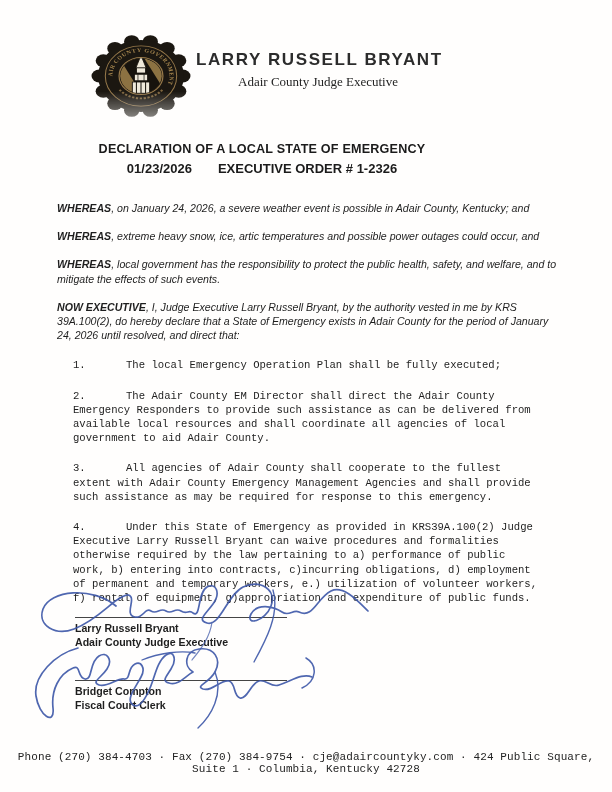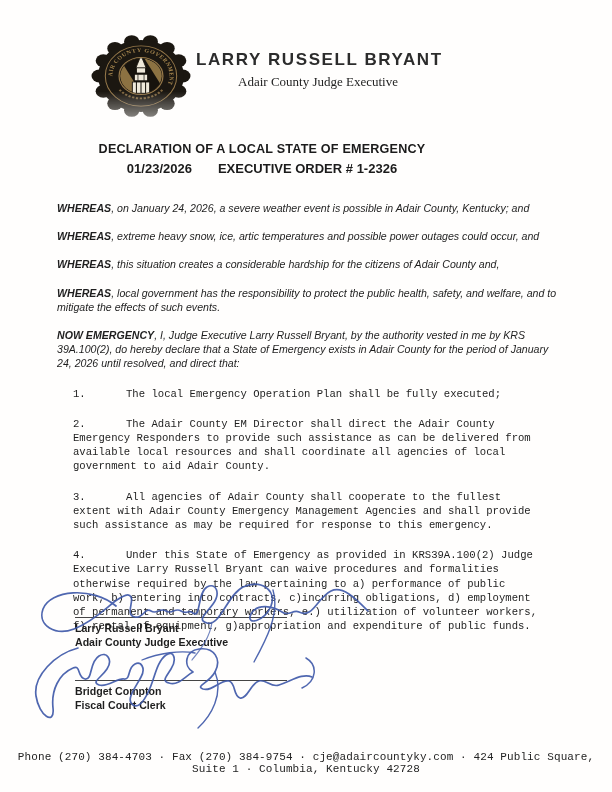--- a/index.html
+++ b/index.html
@@ -107,23 +107,22 @@
   <div class="title-block">
     <div class="doc-title">DECLARATION OF A LOCAL STATE OF EMERGENCY</div>
     <div class="order-line">
       <span class="doc-date">01/23/2026</span><span>EXECUTIVE ORDER # 1-2326</span>
     </div>
   </div>
 
   <div class="doc-body" id="doc-body">
       <p class="para"><strong>WHEREAS</strong>, on January 24, 2026, a severe weather event is possible in Adair County, Kentucky; and</p>
       <p class="para"><strong>WHEREAS</strong>, extreme heavy snow, ice, artic temperatures and possible power outages could occur, and</p>
-      <p class="para"><strong>WHEREAS</strong>, this situation creates a considerable hardship for the citizens of Adair County and,</p>
       <p class="para"><strong>WHEREAS</strong>, local government has the responsibility to protect the public health, safety, and welfare, and to mitigate the effects of such events.</p>
-      <p class="para"><strong>NOW EMERGENCY</strong>, I, Judge Executive Larry Russell Bryant, by the authority vested in me by KRS 39A.100(2), do hereby declare that a State of Emergency exists in Adair County for the period of January 24, 2026 until resolved, and direct that:</p>
+      <p class="para"><strong>NOW EXECUTIVE</strong>, I, Judge Executive Larry Russell Bryant, by the authority vested in me by KRS 39A.100(2), do hereby declare that a State of Emergency exists in Adair County for the period of January 24, 2026 until resolved, and direct that:</p>
       <p class="directive"><span class="dnum-tab">1.</span>The local Emergency Operation Plan shall be fully executed;</p>
       <p class="directive"><span class="dnum-tab">2.</span>The Adair County EM Director shall direct the Adair County Emergency Responders to provide such assistance as can be delivered from available local resources and shall coordinate all agencies of local government to aid Adair County.</p>
       <p class="directive"><span class="dnum-tab">3.</span>All agencies of Adair County shall cooperate to the fullest extent with Adair County Emergency Management Agencies and shall provide such assistance as may be required for response to this emergency.</p>
       <p class="directive"><span class="dnum-tab">4.</span>Under this State of Emergency as provided in KRS39A.100(2) Judge Executive Larry Russell Bryant can waive procedures and formalities otherwise required by the law pertaining to a) performance of public work, b) entering into contracts, c)incurring obligations, d) employment of permanent and temporary workers, e.) utilization of volunteer workers, f) rental of equipment, g)appropriation and expenditure of public funds.</p>
     </div>
 
   <div class="sig-area">
     <div class="sig-line" style="top:57px"></div>
     <div class="sig-name" style="top:61px">Larry Russell Bryant</div>
     <div class="sig-title" style="top:75px">Adair County Judge Executive</div>

